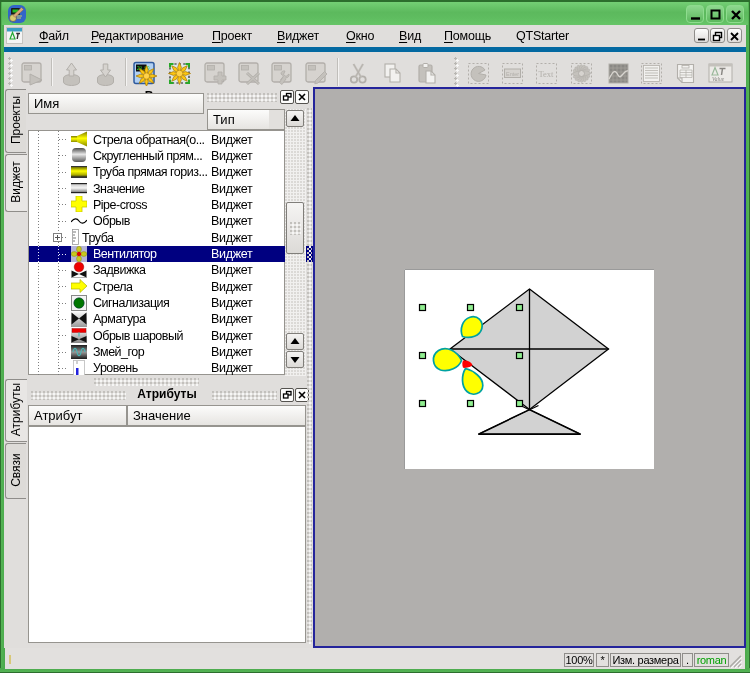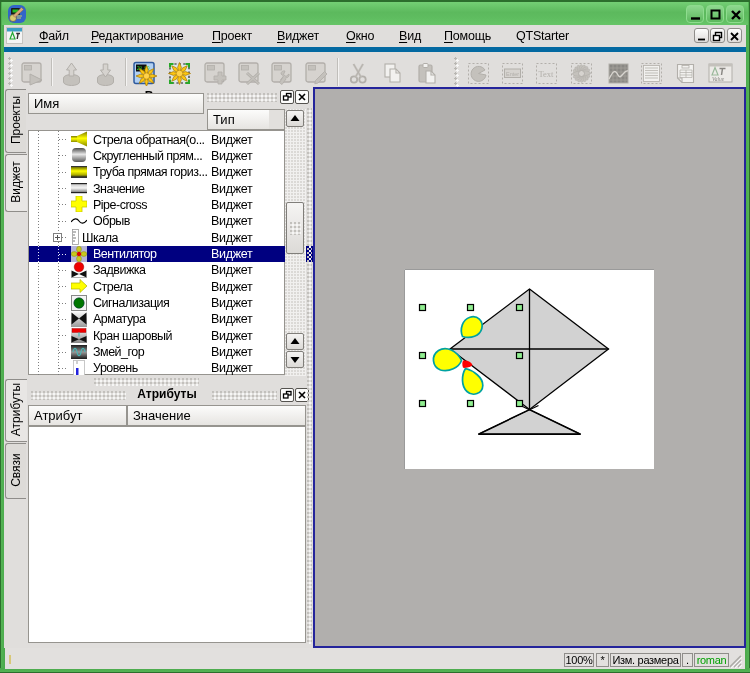--- a/index.html
+++ b/index.html
@@ -420,21 +420,21 @@
     <div class="trow" style="top:98.1px">
           <span class="hguide" style="left:30px;top:8px;width:9px"></span>
           <span class="abs" style="left:24px;top:3.5px;width:9px;height:9px;background:#fff;border:1px solid #808080"></span>
           <svg style="position:absolute;left:26px;top:5.5px" width="5" height="5">
             <path d="M2.5 0 V5 M0 2.5 H5" stroke="#555" stroke-width="1"></path>
           </svg>
           <span class="ticn" style="left:43px"><svg width="8" height="16" viewBox="0 0 8 16">
               <rect x="0.5" y="0.5" width="6" height="15" fill="#fff" stroke="#999" stroke-width="0.8"></rect>
               <path d="M1 3 H4 M1 6 H3 M1 9 H4 M1 12 H3" stroke="#555" stroke-width="0.8"></path>
             </svg></span>
-          <span class="nm" style="left:53px">Шкала</span>
+          <span class="nm" style="left:53px">Труба</span>
           <span class="tp">Виджет</span>
         </div>
     <div class="trow sel" style="top:114.5px">
           <span class="wguide" style="left:9px"></span>
           <span class="wguide" style="left:29px"></span>
           <span class="hguide" style="left:30px;top:8px;width:9px"></span>
           <span class="ticn"><svg width="16" height="16" viewBox="0 0 16 16">
               <rect x="0" y="0" width="16" height="16" fill="#b4b4d8"></rect>
               <g fill="#c8c81e" stroke="#8a8a14" stroke-width="0.5">
                 <ellipse cx="8" cy="3.2" rx="2.4" ry="3"></ellipse>
@@ -500,21 +500,21 @@
                   <stop offset="0" stop-color="#ffffff"></stop>
                   <stop offset="1" stop-color="#888888"></stop>
                 </linearGradient>
               </defs>
               <rect x="0" y="0" width="16" height="16" fill="url(#wg2)"></rect>
               <rect x="1" y="1.5" width="14" height="4" fill="#ee0000" stroke="#990000" stroke-width="0.4"></rect>
               <path d="M8 5.5 V9.5" stroke="#4ab8b8" stroke-width="1.2"></path>
               <path d="M0.5 9 L8 12.2 L0.5 15.5 Z" fill="#111"></path>
               <path d="M15.5 9 L8 12.2 L15.5 15.5 Z" fill="#111"></path>
             </svg></span>
-          <span class="nm">Кран шаровый</span>
+          <span class="nm">Обрыв шаровый</span>
           <span class="tp">Виджет</span>
         </div>
     <div class="trow" style="top:212.6px">
           <span class="hguide" style="left:30px;top:8px;width:9px"></span>
           <span class="ticn"><svg width="16" height="16" viewBox="0 0 16 16">
               <defs>
                 <linearGradient id="dg" x1="0" y1="0" x2="0" y2="1">
                   <stop offset="0" stop-color="#1a1a1a"></stop>
                   <stop offset="0.5" stop-color="#9a9a9a"></stop>
                   <stop offset="1" stop-color="#1a1a1a"></stop>

